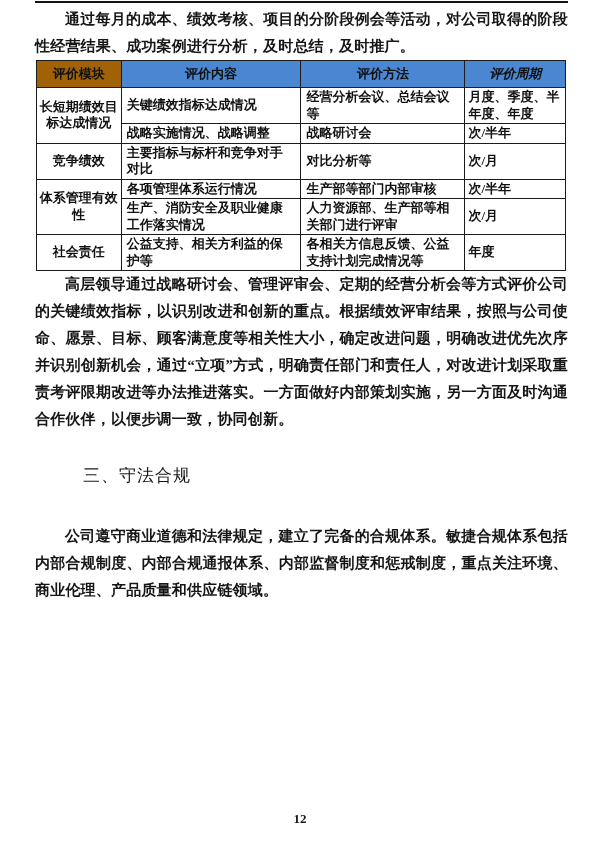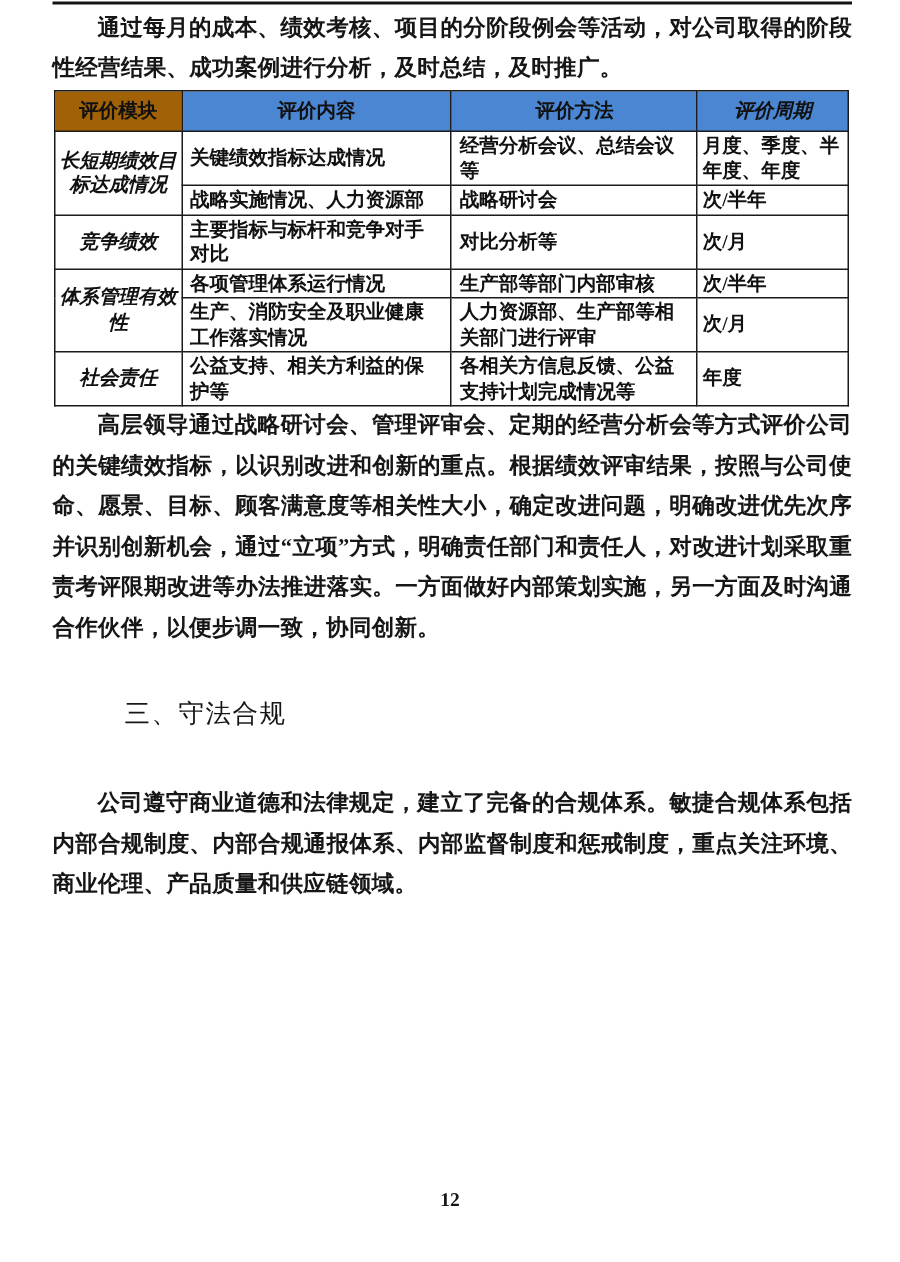--- a/index.html
+++ b/index.html
@@ -14,26 +14,26 @@
     margin:0; font-size:15px; line-height:27px; text-align:justify;
     text-indent:2em; font-weight:600; letter-spacing:0.2px;
   }
   .caption { text-align:center; font-weight:bold; font-size:13.5px; line-height:21px; margin:3px 0 2px 0; }
   table.review-table { width:530px; border-collapse:collapse; table-layout:fixed; margin:0 auto 0 1px; }
   .review-table th, .review-table td {
     border:1.6px solid #1b1b1b; font-size:13px; line-height:16.5px;
     font-weight:bold; padding:1px 5px; vertical-align:middle; color:#111;
   }
   .review-table th { height:22px; text-align:center; padding:2px 2px; }
-  .review-table td.col-module { text-align:center; padding:1px 2px;font-style:italic; }
+  .review-table td.col-module { text-align:center; padding:1px 2px; }
   .review-table td.col-cycle { padding:1px 3px; }
   .list-line { margin:2px 0 0 0; font-size:15px; line-height:27px; text-indent:2em; font-weight:600; }
   .section-heading { margin:31px 0 0 0; padding-left:48px; font-size:17px; font-weight:normal; letter-spacing:1px; }
   p.body.after-heading { margin-top:36px; }
-  .page-number { position:absolute; top:792px; left:0; width:100%; text-align:center; font-size:13px; font-weight:bold; }
+  .page-number { position:absolute; top:811px; left:0; width:100%; text-align:center; font-size:13px; font-weight:bold; }
 </style>
 </head>
 <body>
 
 <div class="page">
   <div class="top-rule"></div>
 
   <div class="content">
     <p class="body">通过每月的成本、绩效考核、项目的分阶段例会等活动，对公司取得的阶段性经营结果、成功案例进行分析，及时总结，及时推广。</p>
 
@@ -54,21 +54,21 @@
           </tr>
       </thead>
       <tbody>
           <tr>
             <td class="col-module" rowspan="2">长短期绩效目标达成情况</td>
             <td class="col-content">关键绩效指标达成情况</td>
             <td class="col-method">经营分析会议、总结会议等</td>
             <td class="col-cycle">月度、季度、半年度、年度</td>
           </tr>
           <tr>
-            <td class="col-content">战略实施情况、人力资源部</td>
+            <td class="col-content">战略实施情况、战略调整</td>
             <td class="col-method">战略研讨会</td>
             <td class="col-cycle">次/半年</td>
           </tr>
           <tr>
             <td class="col-module" rowspan="1">竞争绩效</td>
             <td class="col-content">主要指标与标杆和竞争对手对比</td>
             <td class="col-method">对比分析等</td>
             <td class="col-cycle">次/月</td>
           </tr>
           <tr>

